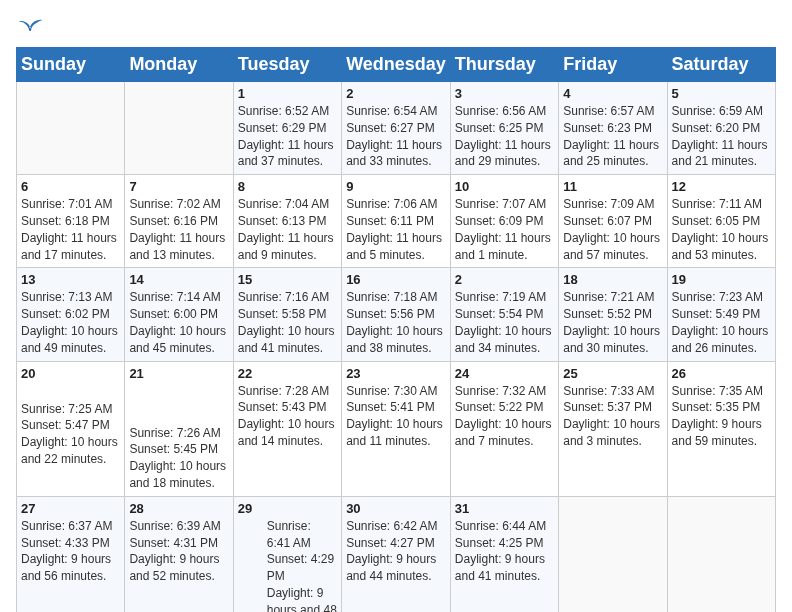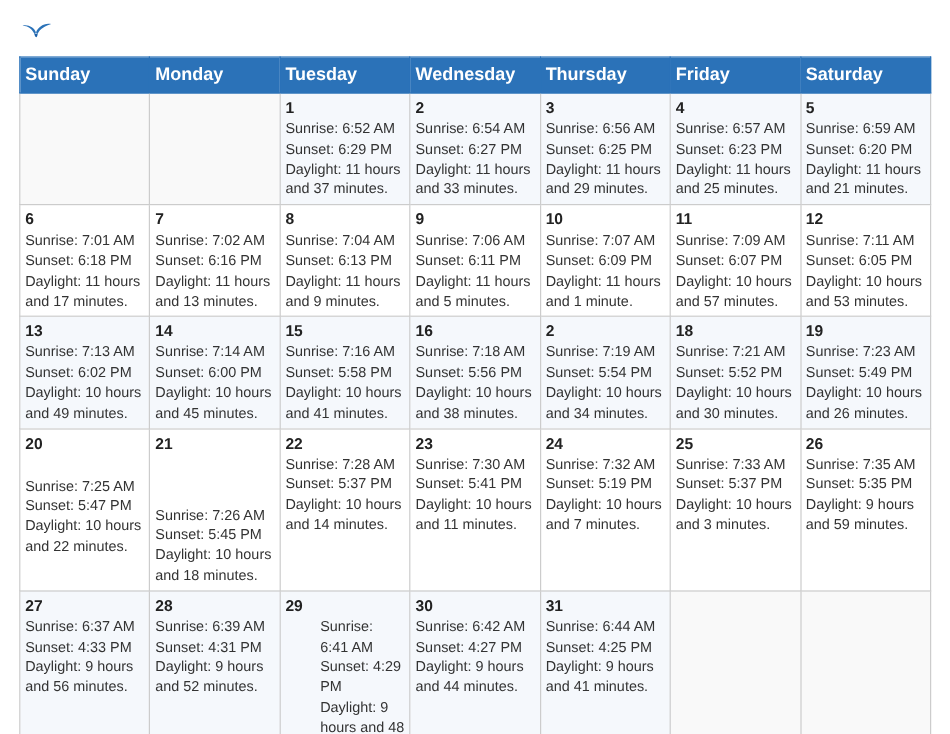--- a/index.html
+++ b/index.html
@@ -42,21 +42,21 @@
     .calendar-table {
       width: 100%;
       border-collapse: collapse;
       font-size: 11px;
     }
     .calendar-table th {
       background-color: #2b72b8;
       color: #fff;
       padding: 6px 4px;
       text-align: left;
-      font-size: 15px;
+      font-size: 18px;
       border: 1px solid #2b72b8;
     }
     .calendar-table td {
       border: 1px solid #ccc;
       vertical-align: top;
       padding: 4px;
       min-height: 80px;
       width: calc(100% / 7);
       background: #fff;
     }
@@ -247,33 +247,33 @@
         </td>
         <td>
           <span class="day-number">21</span>
           <div class="day-detail" style="white-space: pre-line; margin-top: 44px;">Sunrise: 7:26 AM
 Sunset: 5:45 PM
 Daylight: 10 hours and 18 minutes.</div>
         </td>
         <td>
           <span class="day-number">22</span>
           <div class="day-detail" style="white-space: pre-line;">Sunrise: 7:28 AM
-Sunset: 5:37 PM
+Sunset: 5:43 PM
 Daylight: 10 hours and 14 minutes.</div>
         </td>
         <td>
           <span class="day-number">23</span>
           <div class="day-detail" style="white-space: pre-line;">Sunrise: 7:30 AM
 Sunset: 5:41 PM
 Daylight: 10 hours and 11 minutes.</div>
         </td>
         <td>
           <span class="day-number">24</span>
           <div class="day-detail" style="white-space: pre-line;">Sunrise: 7:32 AM
-Sunset: 5:19 PM
+Sunset: 5:22 PM
 Daylight: 10 hours and 7 minutes.</div>
         </td>
         <td>
           <span class="day-number">25</span>
           <div class="day-detail" style="white-space: pre-line;">Sunrise: 7:33 AM
 Sunset: 5:37 PM
 Daylight: 10 hours and 3 minutes.</div>
         </td>
         <td>
           <span class="day-number">26</span>

